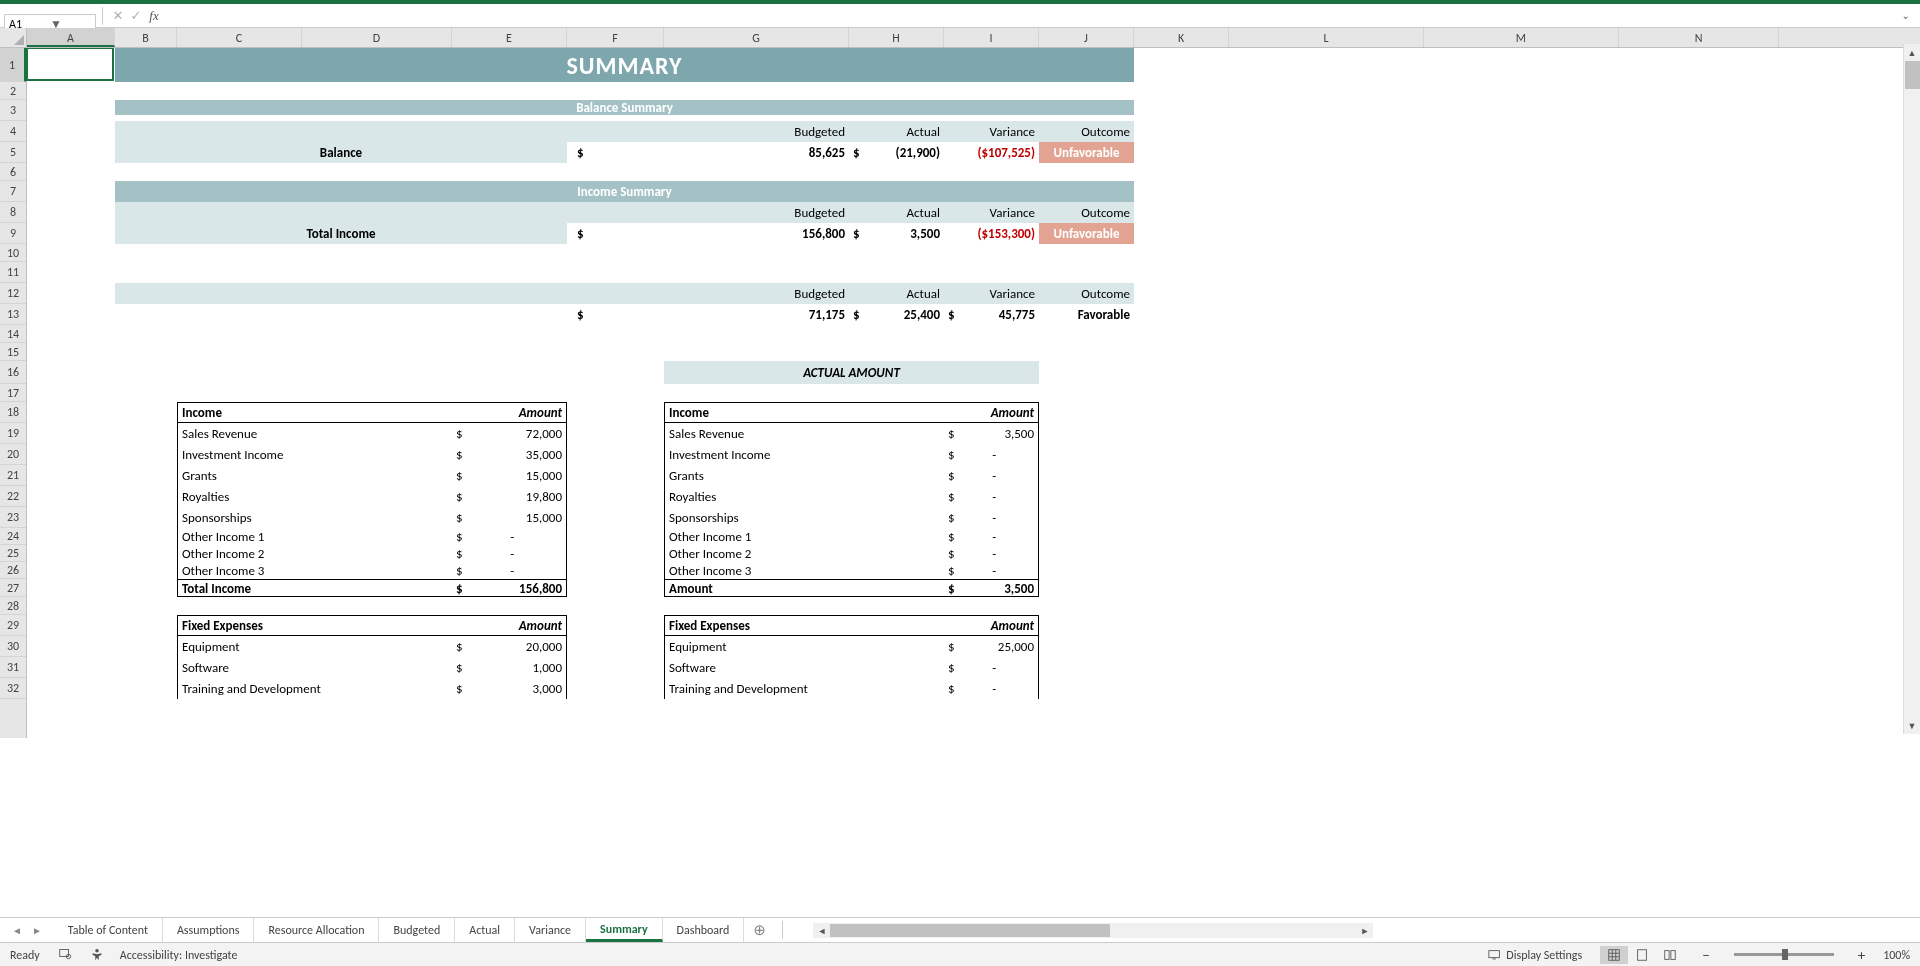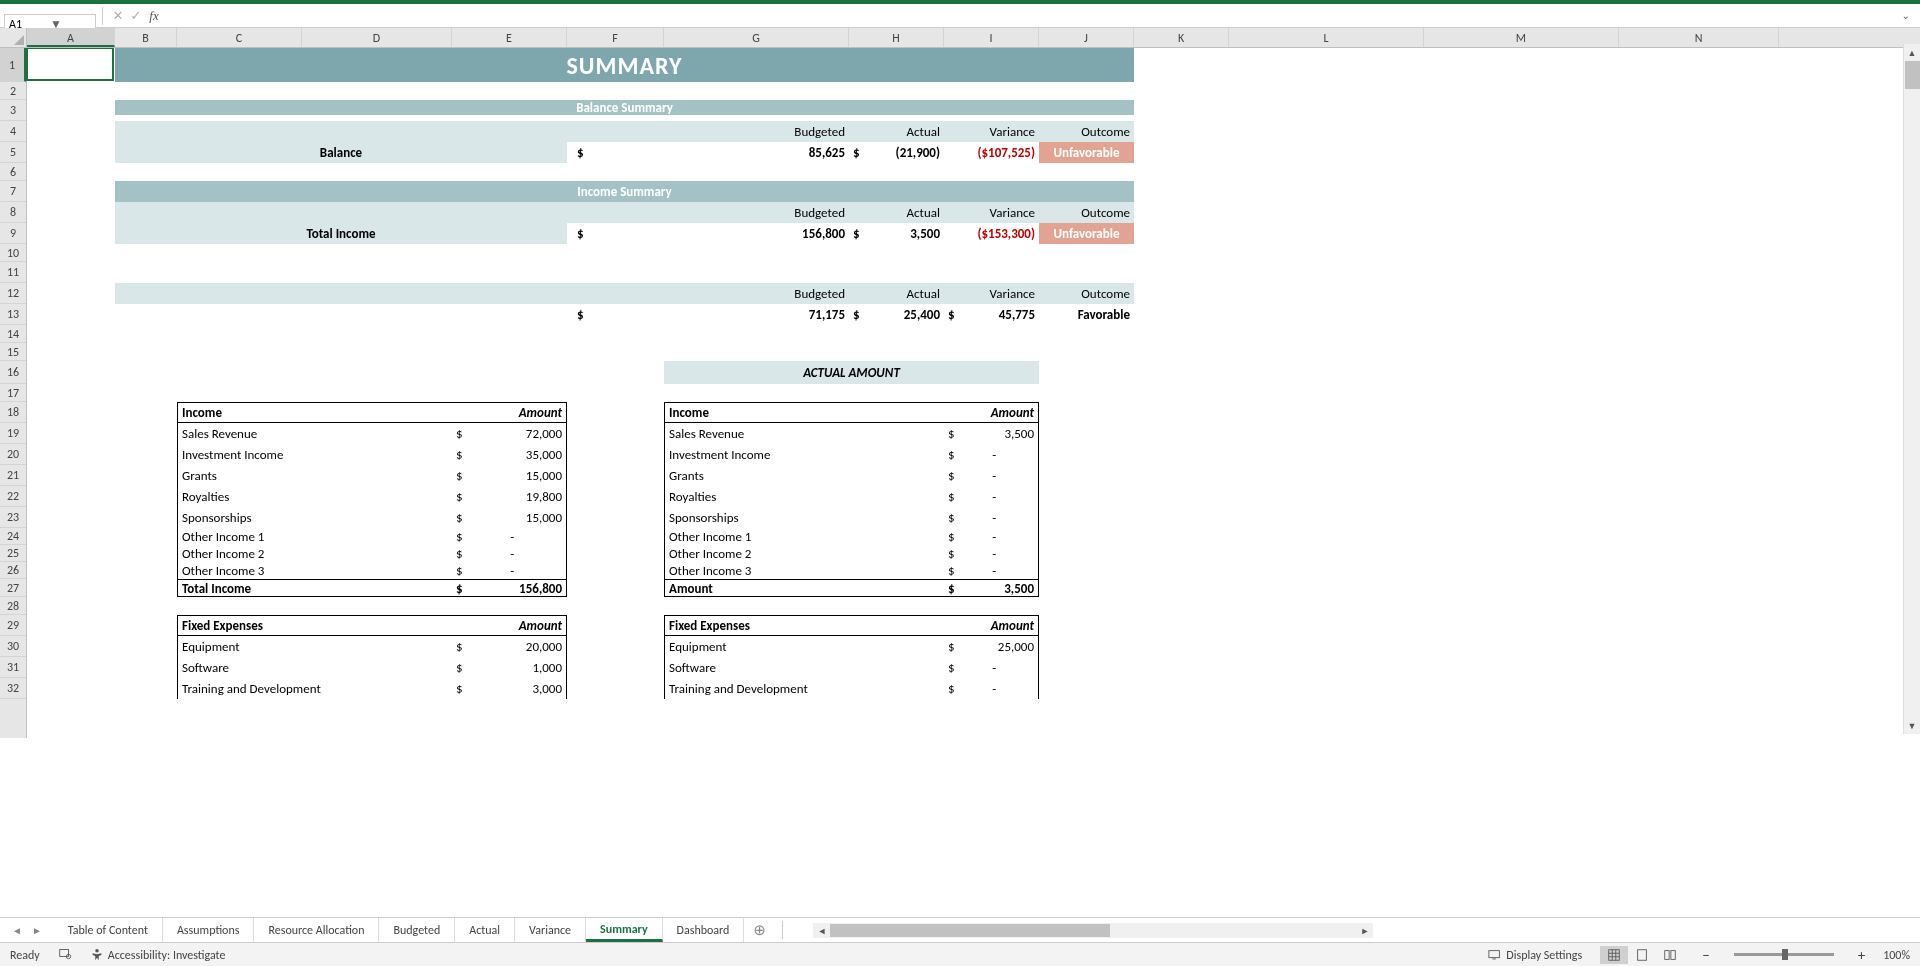--- a/index.html
+++ b/index.html
@@ -390,21 +390,21 @@
     </div>
   </div>
 </div>
 
 <div class="status">
   <span>Ready</span>
   <span><svg class="ico" viewBox="0 0 16 16">
         <rect x="2" y="4" width="10" height="8" fill="none" stroke="#555"></rect>
         <circle cx="12" cy="12" r="2.5" fill="none" stroke="#555"></circle>
       </svg></span>
-  <span style="display:flex;align-items:center;gap:4px;">
+  <span style="display:flex;align-items:center;gap:16px;">
     <svg class="ico" viewBox="0 0 16 16">
         <circle cx="8" cy="3" r="2" fill="#555"></circle>
         <path d="M3 6l5 1 5-1v2l-3 1v5l-2-3-2 3v-5l-3-1z" fill="#555"></path>
       </svg>
     <span>Accessibility: Investigate</span>
   </span>
   <div class="spacer"></div>
   <span style="display:flex;align-items:center;gap:4px;">
     <svg class="ico" viewBox="0 0 16 16">
         <rect x="1" y="3" width="12" height="8" fill="none" stroke="#555"></rect>

